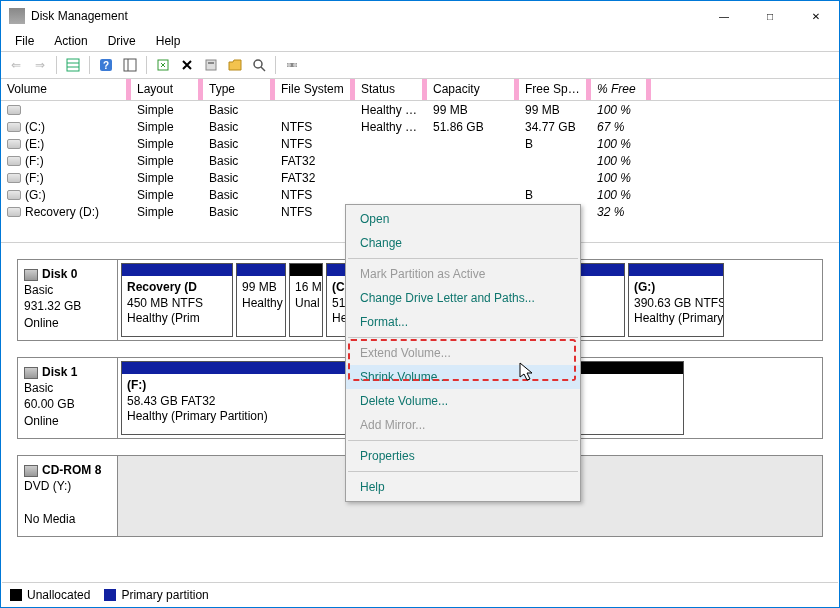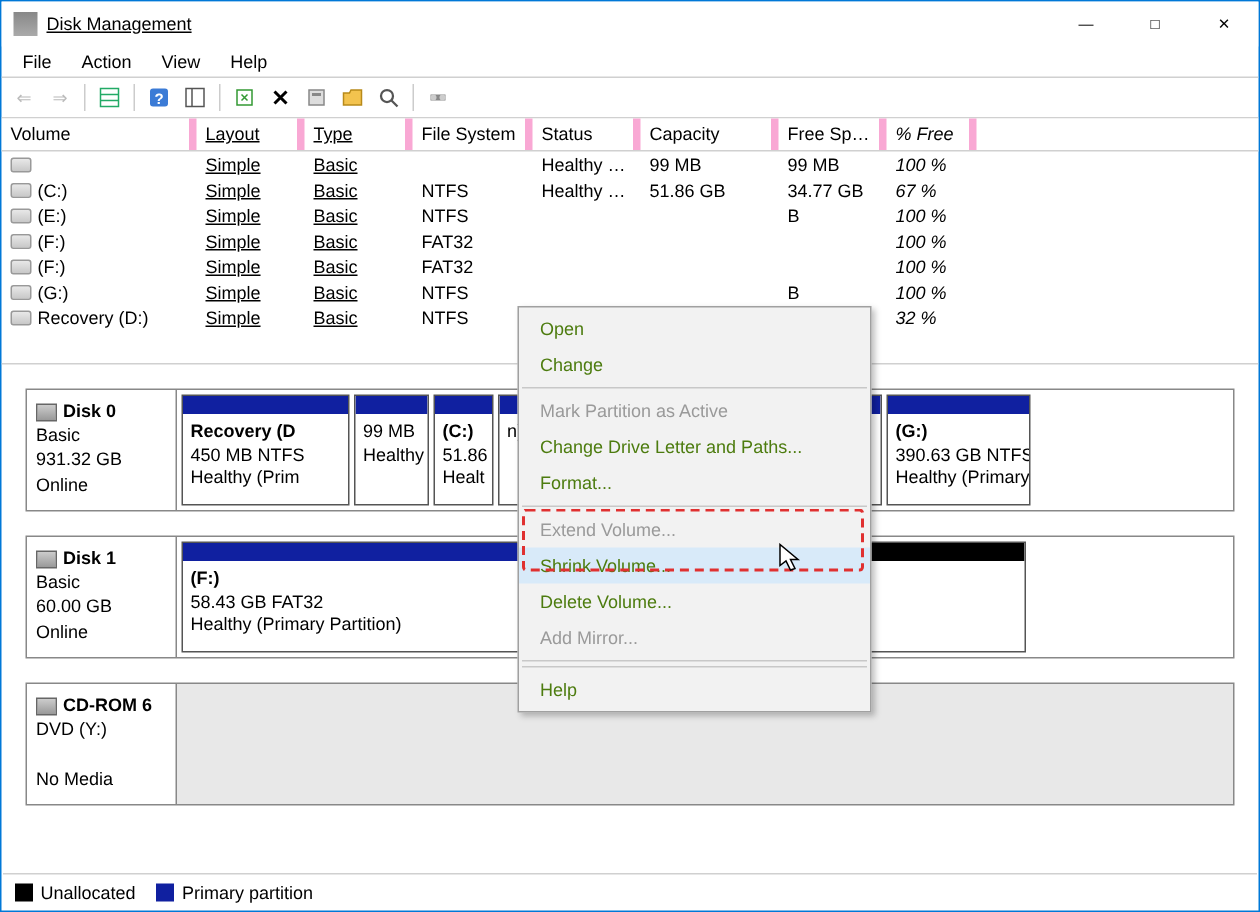--- a/index.html
+++ b/index.html
@@ -20,21 +20,21 @@
     display: flex;
     align-items: center;
     padding: 0 0 0 8px;
     background: #fff;
   }
   .titlebar .app-icon {
     width: 16px; height: 16px;
     background: linear-gradient(#888,#aaa);
     margin-right: 6px;
   }
-  .titlebar .title { flex: 0 0 auto; text-decoration: underline; }
+  .titlebar .title { flex: 0 0 auto; }
   .titlebar .spacer { flex: 1; }
   .winbtn {
     width: 46px; height: 30px;
     display: flex; align-items: center; justify-content: center;
     font-family: "Segoe UI Symbol", sans-serif;
     font-size: 10px;
   }
 
   
   .menubar {
@@ -76,22 +76,22 @@
   .th {
     border-right: 5px solid #f9a8d4;
     padding: 3px 6px;
     font-size: 12px;
     overflow: hidden;
     white-space: nowrap;
     text-overflow: ellipsis;
   }
   
   .c-vol { width: 130px; }
-  .c-layout { width: 72px; text-decoration: underline; }
-  .c-type { width: 72px; text-decoration: underline; }
+  .c-layout { width: 72px; }
+  .c-type { width: 72px; }
   .c-fs { width: 80px; }
   .c-status { width: 72px; }
   .c-cap { width: 92px; }
   .c-free { width: 72px; }
   .c-pct { width: 60px; font-style: italic; }
 
   .table-body { }
   .row {
     display: flex;
     height: 17px;
@@ -194,21 +194,21 @@
     width: 236px;
     background: #f2f2f2;
     border: 1px solid #a0a0a0;
     box-shadow: 2px 2px 4px rgba(0,0,0,0.25);
     padding: 2px 0;
     z-index: 50;
   }
   .cm-item {
     padding: 5px 14px;
     font-size: 12px;
-    color: #4d7c0f;
+    color: #0f766e;
   }
   .cm-item.disabled { color: #9a9a9a; }
   .cm-item.hover { background: #d8eaf9; }
   .cm-sep { height: 1px; background: #c8c8c8; margin: 3px 2px; }
 
   
   .highlight-box {
     position: absolute;
     left: 347px;
     top: 260px;
@@ -241,21 +241,21 @@
   <div class="title">Disk Management</div>
   <div class="spacer"></div>
   <div class="winbtn">—</div>
   <div class="winbtn">□</div>
   <div class="winbtn close">✕</div>
 </div>
 
 <div class="menubar">
   <div class="menu">File</div>
   <div class="menu">Action</div>
-  <div class="menu">View</div>
+  <div class="menu">Drive</div>
   <div class="menu">Help</div>
 </div>
 
 <div class="toolbar">
   <div class="tbtn disabled">⇐</div>
   <div class="tbtn disabled">⇒</div>
   <div class="tsep"></div>
   <div class="tbtn">
     <svg viewBox="0 0 14 14">
         <rect x="1" y="1" width="12" height="12" fill="none" stroke="#2a6" stroke-width="1"></rect>
@@ -406,20 +406,24 @@
         <div class="disk-label"><span class="dicon"></span><b>Disk 0</b><br>Basic<br>931.32 GB<br>Online</div>
         <div class="disk-parts">
           <div class="part " style="width: 112px;">
             <div class="stripe"></div>
             <div class="plabel"><b>Recovery (D</b><br>450 MB NTFS<br>Healthy (Prim</div>
           </div>
           <div class="part " style="width: 50px;">
             <div class="stripe"></div>
             <div class="plabel">99 MB<br>Healthy (</div>
           </div>
+          <div class="part unalloc" style="width: 34px;">
+            <div class="stripe"></div>
+            <div class="plabel">16 M<br>Unal</div>
+          </div>
           <div class="part " style="width: 40px;">
             <div class="stripe"></div>
             <div class="plabel"><b>(C:)</b><br>51.86<br>Healt</div>
           </div>
           <div class="part " style="width: 256px;">
             <div class="stripe"></div>
             <div class="plabel">n)</div>
           </div>
           <div class="part " style="width: 96px;">
             <div class="stripe"></div>
@@ -434,38 +438,39 @@
             <div class="stripe"></div>
             <div class="plabel"><b>(F:)</b><br>58.43 GB FAT32<br>Healthy (Primary Partition)</div>
           </div>
           <div class="part unalloc" style="width: 190px;">
             <div class="stripe"></div>
             <div class="plabel">1.57 GB<br>Unallocated</div>
           </div>
         </div>
       </div>
       <div class="disk-row">
-        <div class="disk-label"><span class="dicon"></span><b>CD-ROM 6</b><br>DVD (Y:)<br><br>No Media</div>
+        <div class="disk-label"><span class="dicon"></span><b>CD-ROM 8</b><br>DVD (Y:)<br><br>No Media</div>
         <div class="disk-parts" style="background: rgb(232, 232, 232);"></div>
       </div>
     </div>
 
   <div class="context-menu">
     <div class="cm-item">Open</div>
     <div class="cm-item">Change</div>
     <div class="cm-sep"></div>
     <div class="cm-item disabled">Mark Partition as Active</div>
     <div class="cm-item">Change Drive Letter and Paths...</div>
     <div class="cm-item">Format...</div>
     <div class="cm-sep"></div>
     <div class="cm-item disabled">Extend Volume...</div>
     <div class="cm-item hover">Shrink Volume...</div>
     <div class="cm-item">Delete Volume...</div>
     <div class="cm-item disabled">Add Mirror...</div>
     <div class="cm-sep"></div>
+    <div class="cm-item">Properties</div>
     <div class="cm-sep"></div>
     <div class="cm-item">Help</div>
   </div>
 
   <div class="highlight-box"></div>
 
   <div class="cursor">
     <svg viewBox="0 0 16 20">
         <path d="M1 1 L1 15 L5 12 L8 18 L11 17 L8 11 L13 11 Z" fill="#fff" stroke="#000" stroke-width="1"></path>
       </svg>

